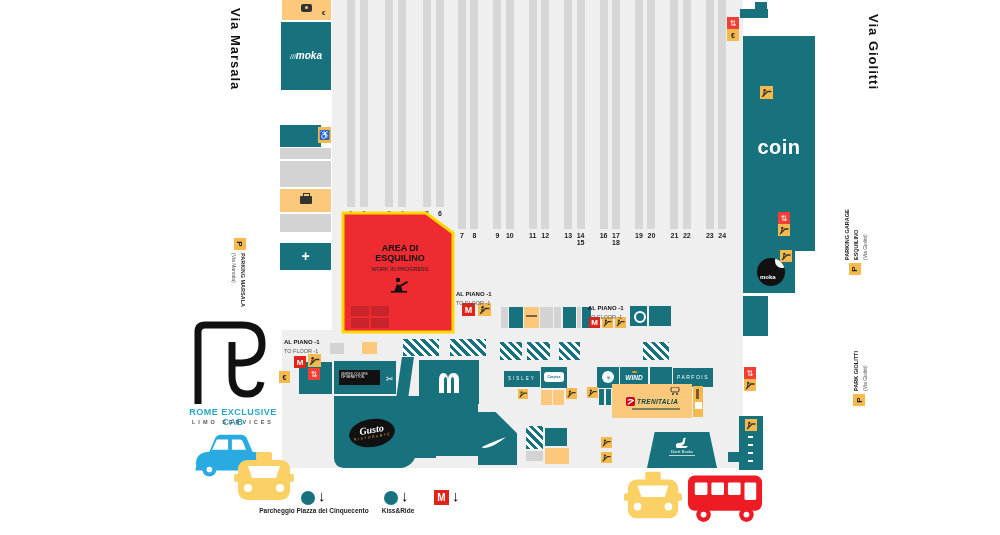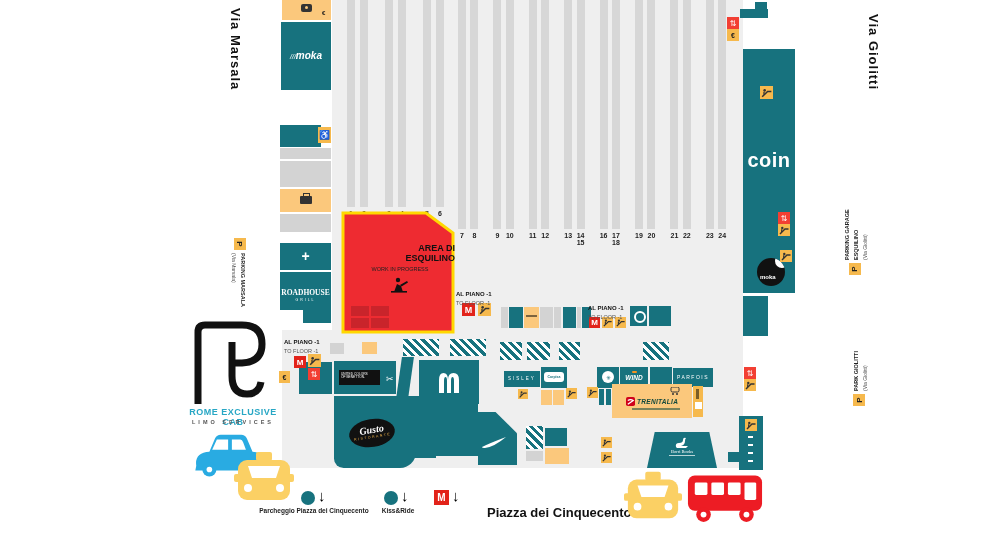--- a/index.html
+++ b/index.html
@@ -115,34 +115,30 @@
   <span class="abs" style="left:300px;top:196px;width:12px;height:8px;background:#333;border-radius:1px;z-index:4">
       <span style="position:absolute;left:3px;top:-3px;width:5px;height:3px;border:1px solid #333;border-bottom:none"></span>
     </span>
 
   <div class="abs gray" style="left:280px;top:214px;width:51px;height:18px"></div>
 
   <div class="abs teal" style="left:280px;top:243px;width:51px;height:27px">
     <div style="text-align:center;color:#fff;font-size:14px;font-weight:800;line-height:27px">+</div>
   </div>
 
-  <div class="abs teal" style="left:280px;top:272px;width:51px;height:51px">
-    <div style="position:absolute;left:0;right:0;top:16px;text-align:center;color:#fff;font-family:'Liberation Serif',serif;font-size:7.5px;font-weight:700">ROADHOUSE</div>
-    <div style="position:absolute;left:0;right:0;top:26px;text-align:center;color:#fff;font-size:3.5px;letter-spacing:2px">GRILL</div>
-  </div>
   <div class="abs" style="left:280px;top:310px;width:23px;height:13px;background:#fff"></div>
 
   <svg class="abs" style="left:341px;top:211px;z-index:3" width="120" height="124" viewBox="0 0 120 124">
     <polygon points="2,2 85,2 112,22 112,121 2,121" fill="#ee2b31" stroke="#ffd800" stroke-width="3"></polygon>
     <rect x="10" y="95" width="18" height="10" fill="#c9242b"></rect>
       <rect x="30" y="95" width="18" height="10" fill="#c9242b"></rect>
     <rect x="10" y="107" width="18" height="10" fill="#c9242b"></rect>
       <rect x="30" y="107" width="18" height="10" fill="#c9242b"></rect>
   </svg>
-  <div class="abs" style="left:345px;top:243px;width:110px;text-align:right;z-index:4;color:#111;font-weight:800;font-size:9px;line-height:10px">
+  <div class="abs" style="left:345px;top:243px;width:110px;text-align:center;z-index:4;color:#111;font-weight:800;font-size:9px;line-height:10px">
     <span>AREA DI</span><br><span>ESQUILINO</span>
   </div>
   <div class="abs" style="left:345px;top:266px;width:110px;text-align:center;z-index:4;color:#222;font-size:5.5px">WORK IN PROGRESS</div>
   <svg class="abs" style="left:389px;top:277px;z-index:4" width="22" height="17" viewBox="0 0 22 17">
     <circle cx="9" cy="3" r="2.2" fill="#111"></circle>
     <path d="M5 15 L8 7 L12 9 L14 15 Z" fill="#111"></path>
     <path d="M11 8 L18 4 L19 5.6 L12.5 9.6 Z" fill="#111"></path>
     <rect x="2" y="14" width="16" height="1.6" fill="#111"></rect>
   </svg>
 
@@ -333,21 +329,21 @@
       </svg>
     <div style="text-align:center;color:#fff;font-size:4.5px;font-family:'Liberation Serif',serif">Borri Books</div>
     <div style="margin:1px auto 0;width:26px;height:1px;background:rgba(255,255,255,.7)"></div>
   </div>
 
   <div class="abs teal" style="left:755px;top:2px;width:12px;height:9px"></div>
   <div class="abs teal" style="left:740px;top:9px;width:28px;height:9px"></div>
   <span class="chip rc" style="left:727px;top:17px;width:12px;height:12px;font-size:8px">⇅</span>
   <span class="chip oc" style="left:727px;top:29px;width:12px;height:12px;font-size:7px;font-weight:700">€</span>
 
-  <div class="abs teal" style="left:743px;top:49px;width:52px;height:215px">
+  <div class="abs teal" style="left:743px;top:36px;width:72px;height:215px">
     <div style="position:absolute;left:0;right:0;top:100px;text-align:center;color:#fff;font-size:20px;font-weight:800;letter-spacing:.5px">coin</div>
   </div>
   <span class="chip oc esc" style="left:760px;top:86px;width:13px;height:13px">
       <svg viewBox="0 0 12 12" width="100%" height="100%">
         <path d="M2 10 L7 5 H10.5" stroke="#333" stroke-width="1.4" fill="none"></path>
         <circle cx="4.3" cy="4" r="1.2" fill="#333"></circle>
         <path d="M3.7 5.2 V8" stroke="#333" stroke-width="1.2" fill="none"></path>
       </svg>
     </span>
   <span class="chip rc" style="left:778px;top:212px;width:12px;height:12px;font-size:8px">⇅</span>
@@ -438,21 +434,20 @@
   </svg>
   <div class="dot" style="left:301px;top:491px;width:14px;height:14px"></div>
   <div class="arrow" style="left:318px;top:487px">↓</div>
   <div class="leglbl" style="left:255px;top:507px;width:118px">Parcheggio Piazza dei Cinquecento</div>
   <div class="dot" style="left:384px;top:491px;width:14px;height:14px"></div>
   <div class="arrow" style="left:401px;top:487px">↓</div>
   <div class="leglbl" style="left:368px;top:507px;width:60px">Kiss&amp;Ride</div>
   <span class="chip" style="left:434px;top:490px;width:15px;height:15px;background:#e2231a;color:#fff;font-size:10px;font-weight:800">M</span>
   <div class="arrow" style="left:452px;top:487px">↓</div>
 
-  <div class="abs" style="left:487px;top:505px;width:150px;font-size:13px;font-weight:800;color:#111">Piazza dei Cinquecento</div>
 
   <svg class="abs" style="left:624px;top:470px" width="58" height="54" viewBox="0 0 60 52">
     <rect x="22" y="0" width="16" height="9" rx="2" fill="#fbd064"></rect>
     <rect x="4" y="8" width="52" height="40" rx="9" fill="#fbd064"></rect>
     <rect x="0" y="22" width="6" height="8" rx="2" fill="#fbd064"></rect>
       <rect x="54" y="22" width="6" height="8" rx="2" fill="#fbd064"></rect>
     <path d="M14 14 H46 L42 26 H18 Z" fill="#fff"></path>
     <circle cx="14" cy="36" r="4" fill="#fff"></circle>
       <circle cx="46" cy="36" r="4" fill="#fff"></circle>
   </svg>

